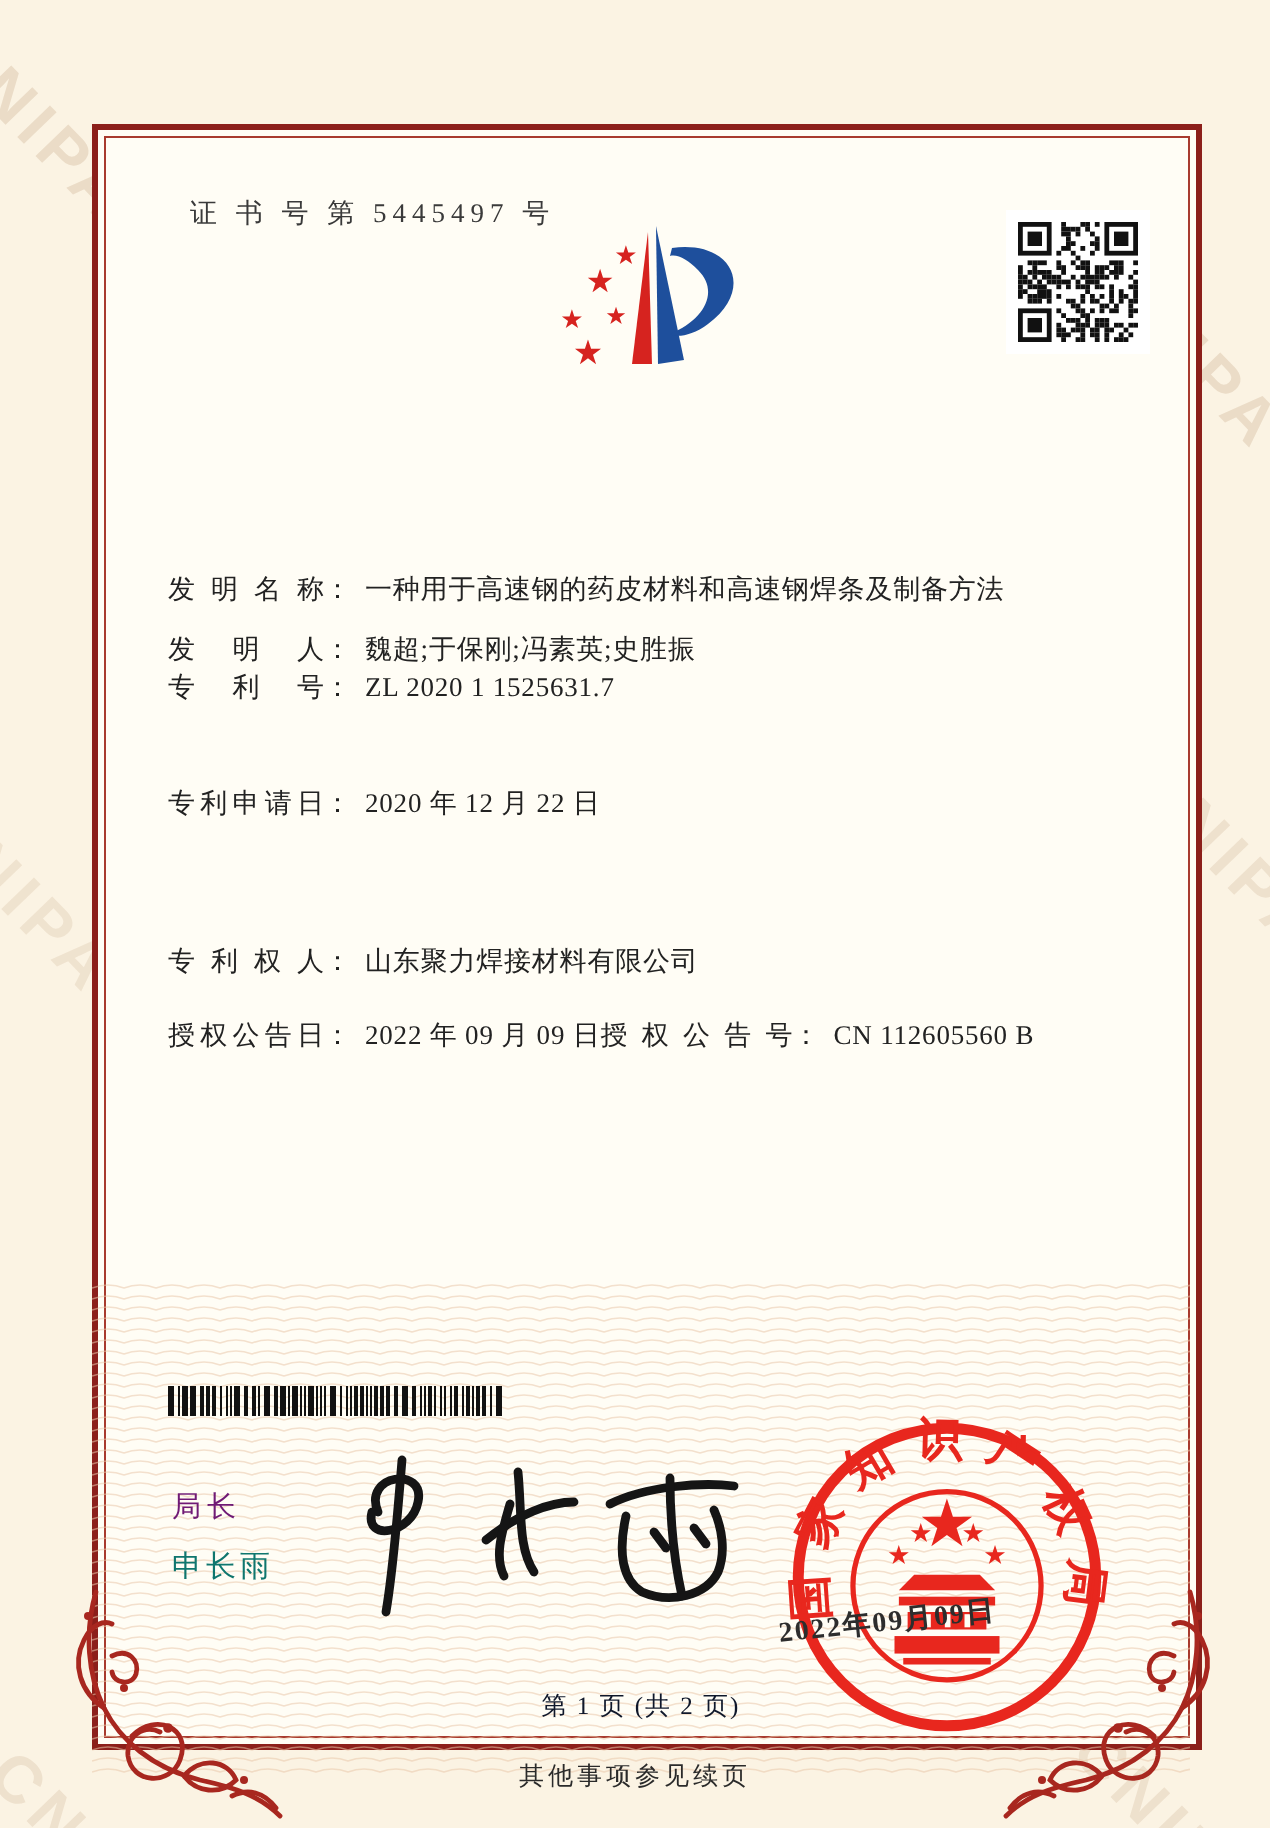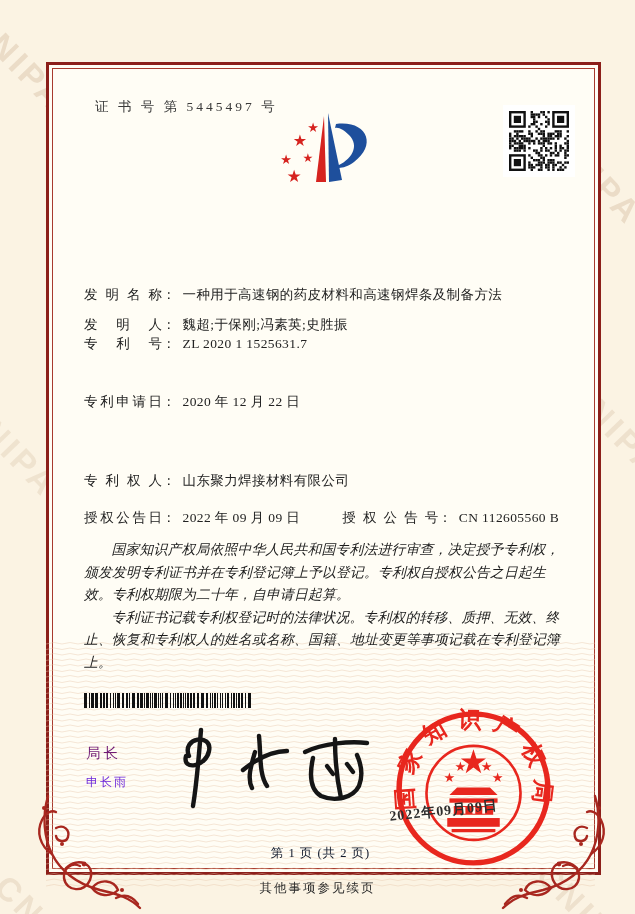--- a/index.html
+++ b/index.html
@@ -18,30 +18,30 @@
   .qr-patch{left:503px;top:105px;width:72px;height:72px;background:#fff;}
   .qr{left:509px;top:111px;}
   .title{left:46px;top:192px;width:549px;text-align:center;font-size:30px;
          font-weight:bold;color:#161616;letter-spacing:18px;padding-left:18px;
          box-sizing:border-box;}
   .frow{left:84px;width:490px;height:20px;font-size:13.5px;color:#222;white-space:nowrap;}
   .f-label{display:inline-block;width:78px;text-align:justify;text-align-last:justify;
            color:#222;}
   .f-colon{margin-right:7px;}
   .f-value{letter-spacing:.4px;}
-  .f2{margin-left:42px;}
+  .f2{}
   .f-label2{display:inline-block;width:96px;text-align:justify;text-align-last:justify;}
   .paras{left:84px;top:539px;width:482px;font-size:13.8px;font-style:italic;
          color:#1c1c1c;line-height:22.6px;letter-spacing:.2px;}
   .paras p{margin:0;text-indent:2em;}
   .barcode{left:84px;top:693px;}
   .sig-title{left:86px;top:744px;font-family:"Liberation Sans","DejaVu Sans",sans-serif;
              font-size:14.5px;color:#701a75;letter-spacing:3px;}
   .sig-name{left:86px;top:774px;font-family:"Liberation Sans","DejaVu Sans",sans-serif;
-            font-size:12px;color:#6d28d9;letter-spacing:2px;}
+            font-size:15px;color:#0f766e;letter-spacing:2px;}
   .signature{left:155px;top:724px;}
   .seal{left:386px;top:701px;z-index:4;}
   .seal-date{left:389px;top:799px;width:170px;z-index:5;transform:rotate(-6deg);
              font-size:14px;font-weight:bold;color:#2d2d2d;letter-spacing:1px;
              white-space:nowrap;}
   .page-num{left:46px;top:845px;width:549px;text-align:center;font-size:12.5px;
             color:#0f172a;letter-spacing:1px;}
   .footer-note{left:0;top:880px;width:635px;text-align:center;font-size:12.5px;
                color:#2a2a2a;letter-spacing:2px;z-index:3;position:absolute;}
   .ornament{position:absolute;z-index:2;}
@@ -396,24 +396,20 @@
   <div class="abs frow" style="top:393px;">
     <span class="f-label">专利申请日</span><span class="f-colon">：</span><span class="f-value">2020 年 12 月 22 日</span>
   </div>
   <div class="abs frow" style="top:432px;margin-top:40px;">
     <span class="f-label">专利权人</span><span class="f-colon">：</span><span class="f-value">山东聚力焊接材料有限公司</span>
   </div>
   <div class="abs frow" style="top:509px;">
     <span class="f-label">授权公告日</span><span class="f-colon">：</span><span class="f-value">2022 年 09 月 09 日</span><span class="f2"><span class="f-label2">授权公告号</span><span class="f-colon">：</span><span class="f-value">CN 112605560 B</span></span>
   </div>
 
-  <div class="abs paras">
-    <p>国家知识产权局依照中华人民共和国专利法进行审查，决定授予专利权，颁发发明专利证书并在专利登记簿上予以登记。专利权自授权公告之日起生效。专利权期限为二十年，自申请日起算。</p>
-    <p>专利证书记载专利权登记时的法律状况。专利权的转移、质押、无效、终止、恢复和专利权人的姓名或名称、国籍、地址变更等事项记载在专利登记簿上。</p>
-  </div>
 
   <svg class="abs barcode" width="168" height="15">
       <rect x="0" y="0" width="3" height="15" fill="#111"></rect>
       <rect x="5" y="0" width="1" height="15" fill="#111"></rect>
       <rect x="7" y="0" width="3" height="15" fill="#111"></rect>
       <rect x="11" y="0" width="3" height="15" fill="#111"></rect>
       <rect x="16" y="0" width="2" height="15" fill="#111"></rect>
       <rect x="19" y="0" width="2" height="15" fill="#111"></rect>
       <rect x="22" y="0" width="2" height="15" fill="#111"></rect>
       <rect x="26" y="0" width="1" height="15" fill="#111"></rect>

